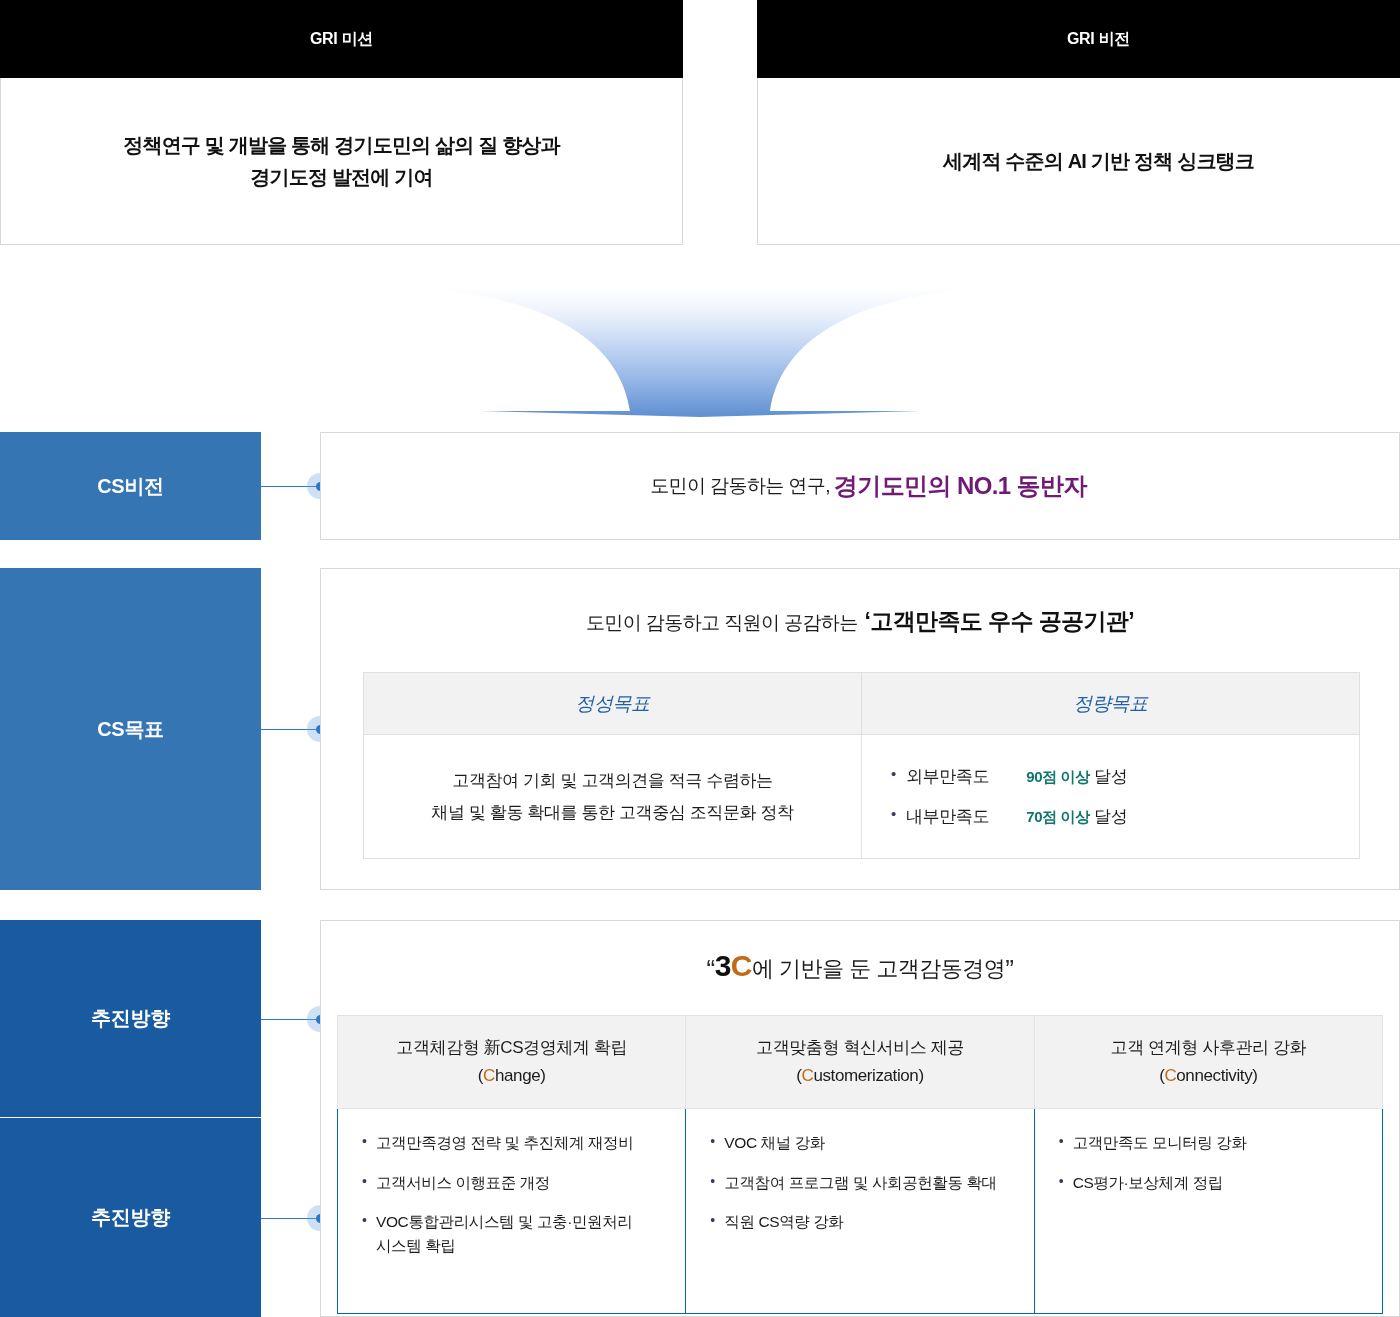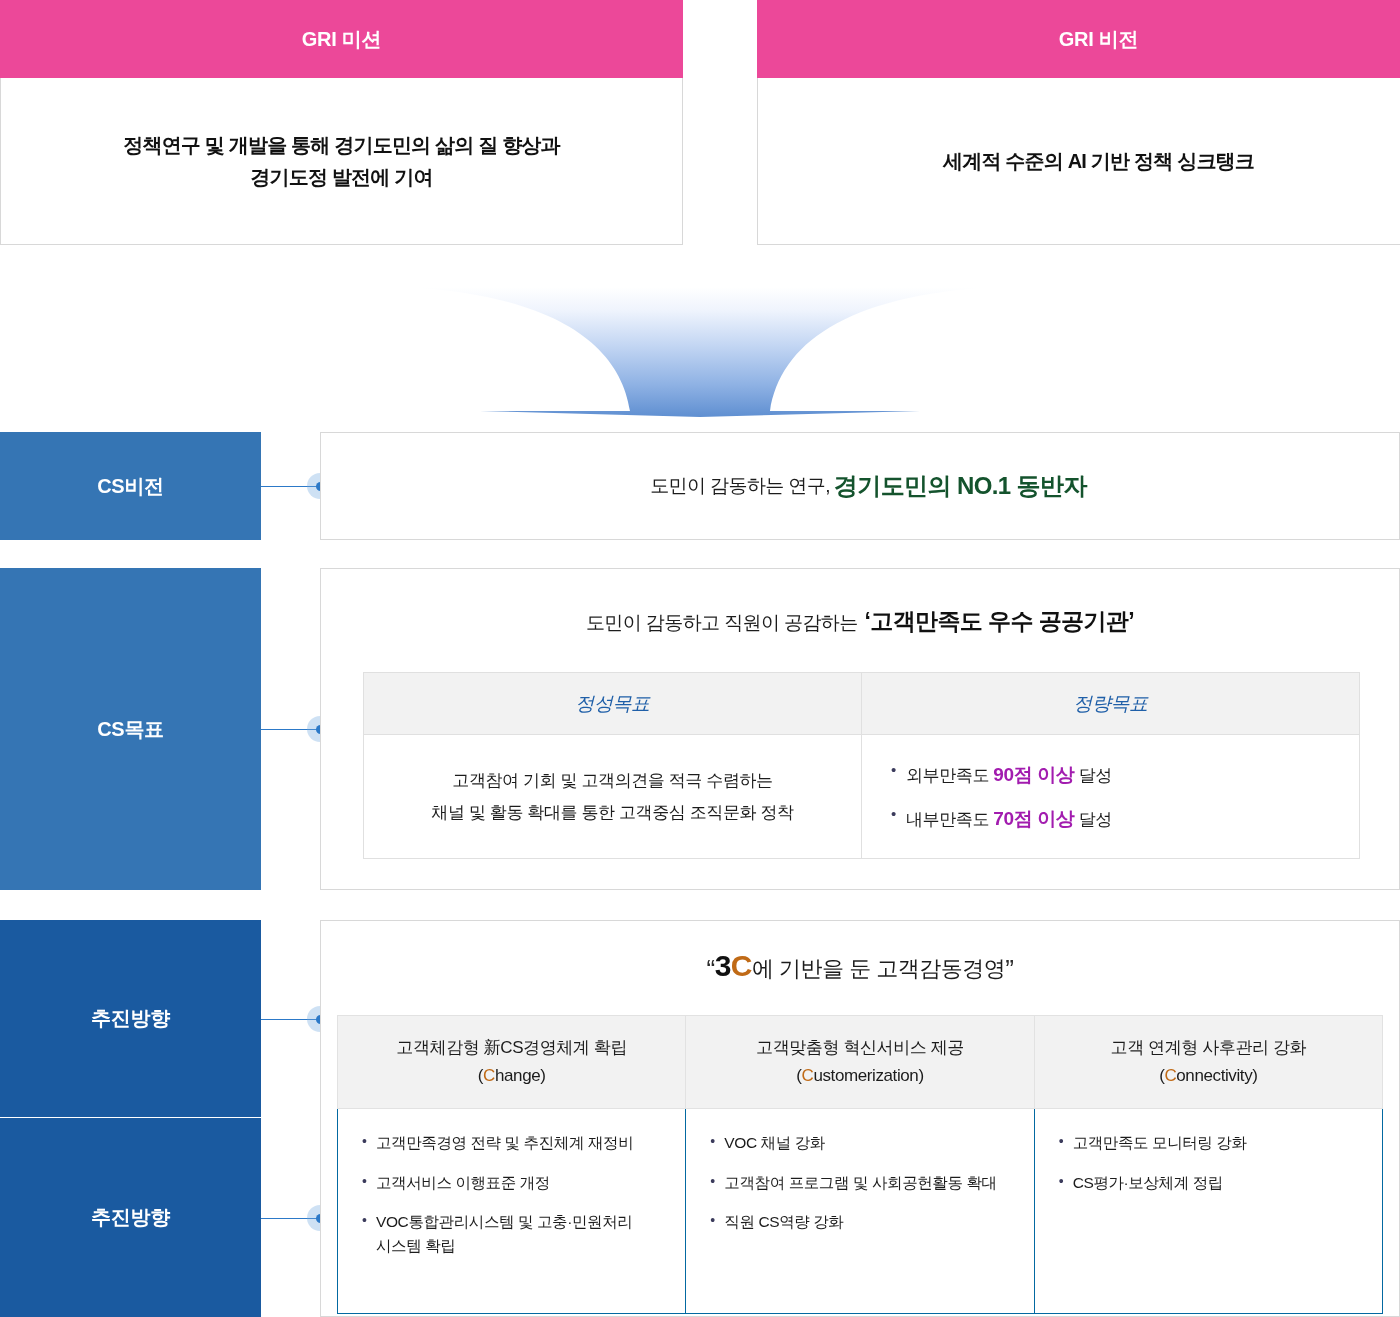--- a/index.html
+++ b/index.html
@@ -26,26 +26,26 @@
     position: absolute;
     top: 0;
     width: 683px;
     height: 247px;
   }
   .top-panel.mission { left: 0; }
   .top-panel.vision  { left: 717px; padding-left: 40px; }
 
   .top-panel-header {
     height: 78px;
-    background: #ec4899;
+    background: #000000;
     color: #ffffff;
     display: flex;
     align-items: center;
     justify-content: center;
-    font-size: 20px;
+    font-size: 16px;
     font-weight: bold;
     letter-spacing: -0.3px;
   }
   .top-panel-body {
     height: 167px;
     border: 1px solid #d8d8d8;
     border-top: none;
     background: #ffffff;
     display: flex;
     align-items: center;
@@ -138,21 +138,21 @@
     text-align: center;
   }
   .vision-line .plain {
     font-size: 19px;
     color: #1c1c1c;
     letter-spacing: -0.6px;
   }
   .vision-line .accent {
     font-size: 24px;
     font-weight: bold;
-    color: #14532d;
+    color: #701a75;
     letter-spacing: -0.6px;
     margin-left: 4px;
   }
 
   
   .goal-head {
     text-align: center;
     padding-top: 37px;
     letter-spacing: -0.6px;
   }
@@ -214,23 +214,24 @@
   }
   ul.goal-quant li::before {
     content: "\2022";
     position: absolute;
     left: -15px;
     top: 0;
     color: #3b3b5c;
     font-size: 15px;
   }
   ul.goal-quant li b {
-    font-size: 19px;
-    font-weight: bold;
-    color: #a21caf;
+    font-size: 15px;
+    font-weight: bold;
+    color: #0f766e;
+    margin-left: 33px;
   }
 
   
   .c3-head {
     text-align: center;
     padding-top: 28px;
     letter-spacing: -0.5px;
   }
   .c3-head .quote {
     font-size: 26px;

